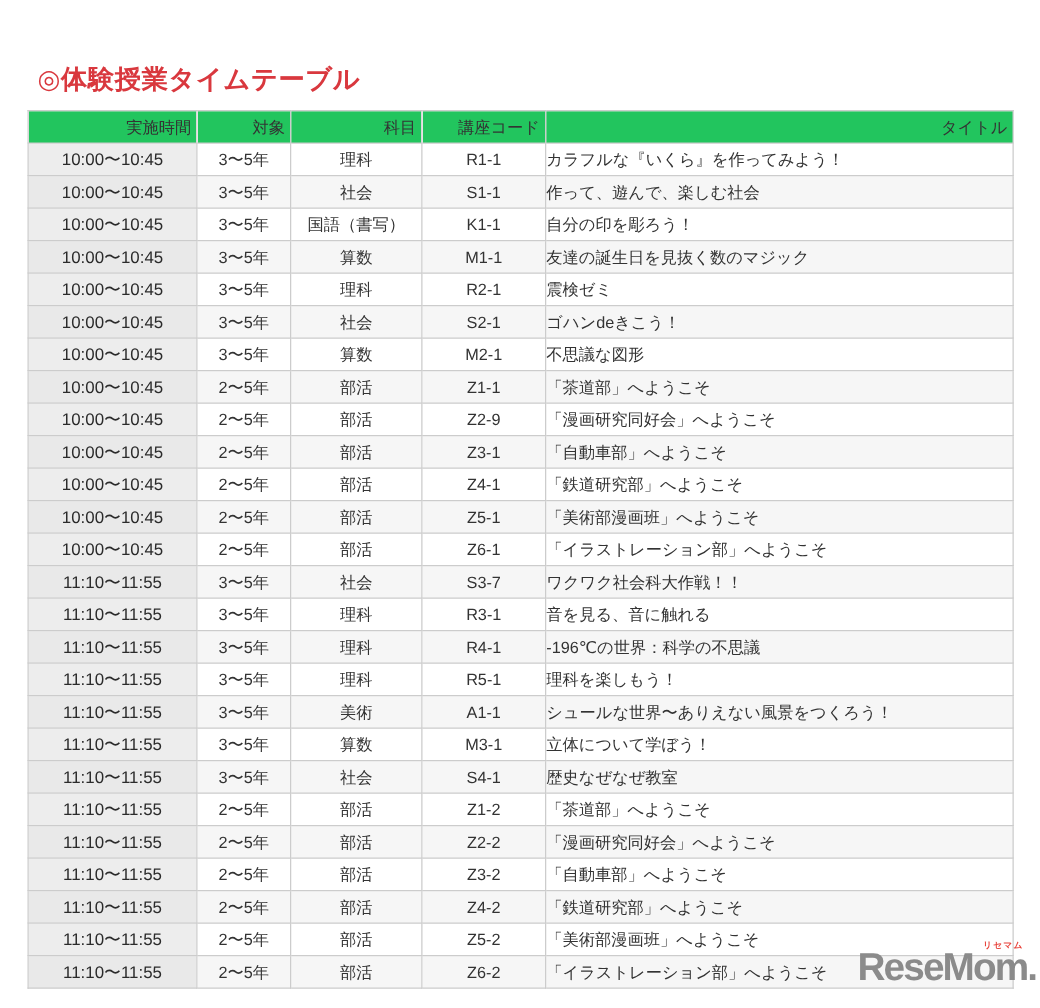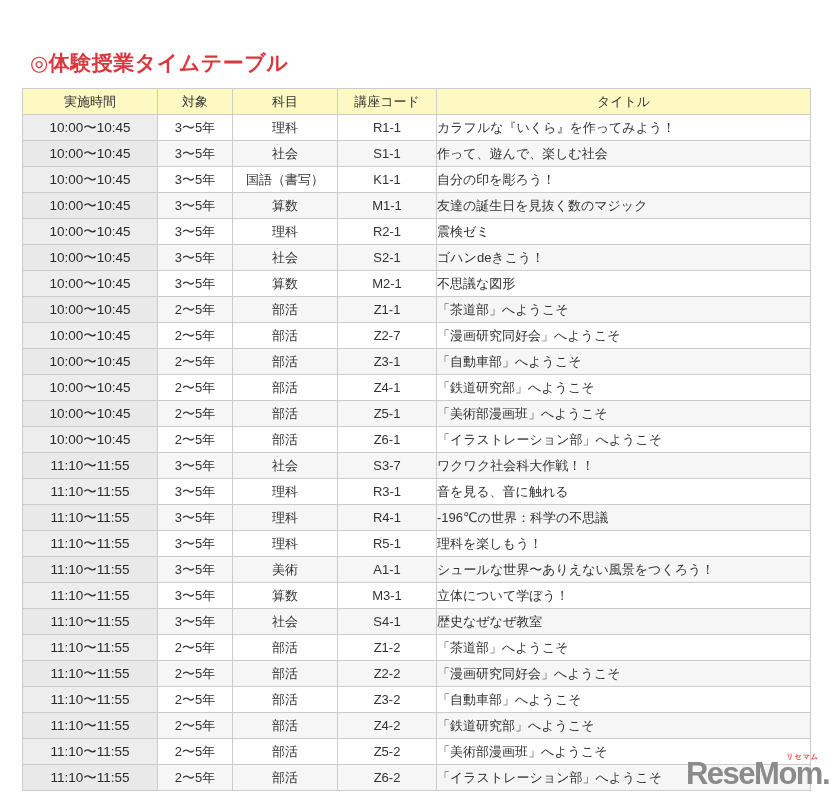--- a/index.html
+++ b/index.html
@@ -38,23 +38,24 @@
   table.timetable td {
     border: 1px solid #cccccc;
     height: 26px;
     padding: 2px 4px;
     text-align: center;
     vertical-align: middle;
     white-space: nowrap;
     overflow: hidden;
   }
   table.timetable th {
-    background: #fef9c3;
+    background: #22c55e;
     font-weight: normal;
     color: #333333;
+    text-align: right;
   }
   col.c-time  { width: 135px; }
   col.c-grade { width: 75px; }
   col.c-subj  { width: 105px; }
   col.c-code  { width: 99px; }
   col.c-title { width: 374px; }
   table.timetable td:first-child {
     background: #ededed;
     font-weight: normal;
     font-size: 13.5px;
@@ -173,21 +174,21 @@
           <td>10:00〜10:45</td>
           <td>2〜5年</td>
           <td>部活</td>
           <td>Z1-1</td>
           <td>「茶道部」へようこそ</td>
         </tr>
         <tr>
           <td>10:00〜10:45</td>
           <td>2〜5年</td>
           <td>部活</td>
-          <td>Z2-7</td>
+          <td>Z2-9</td>
           <td>「漫画研究同好会」へようこそ</td>
         </tr>
         <tr class="alt">
           <td>10:00〜10:45</td>
           <td>2〜5年</td>
           <td>部活</td>
           <td>Z3-1</td>
           <td>「自動車部」へようこそ</td>
         </tr>
         <tr>

